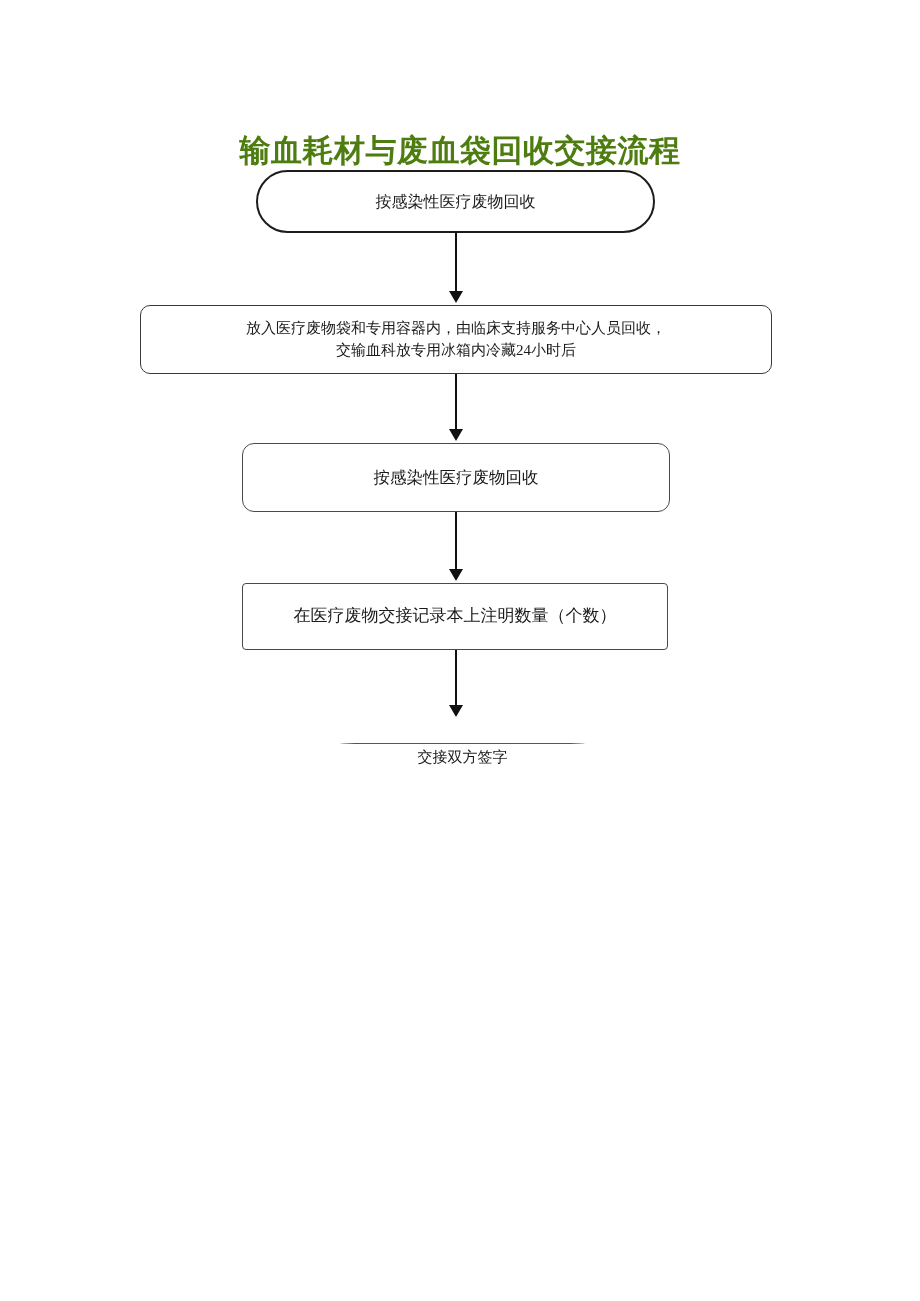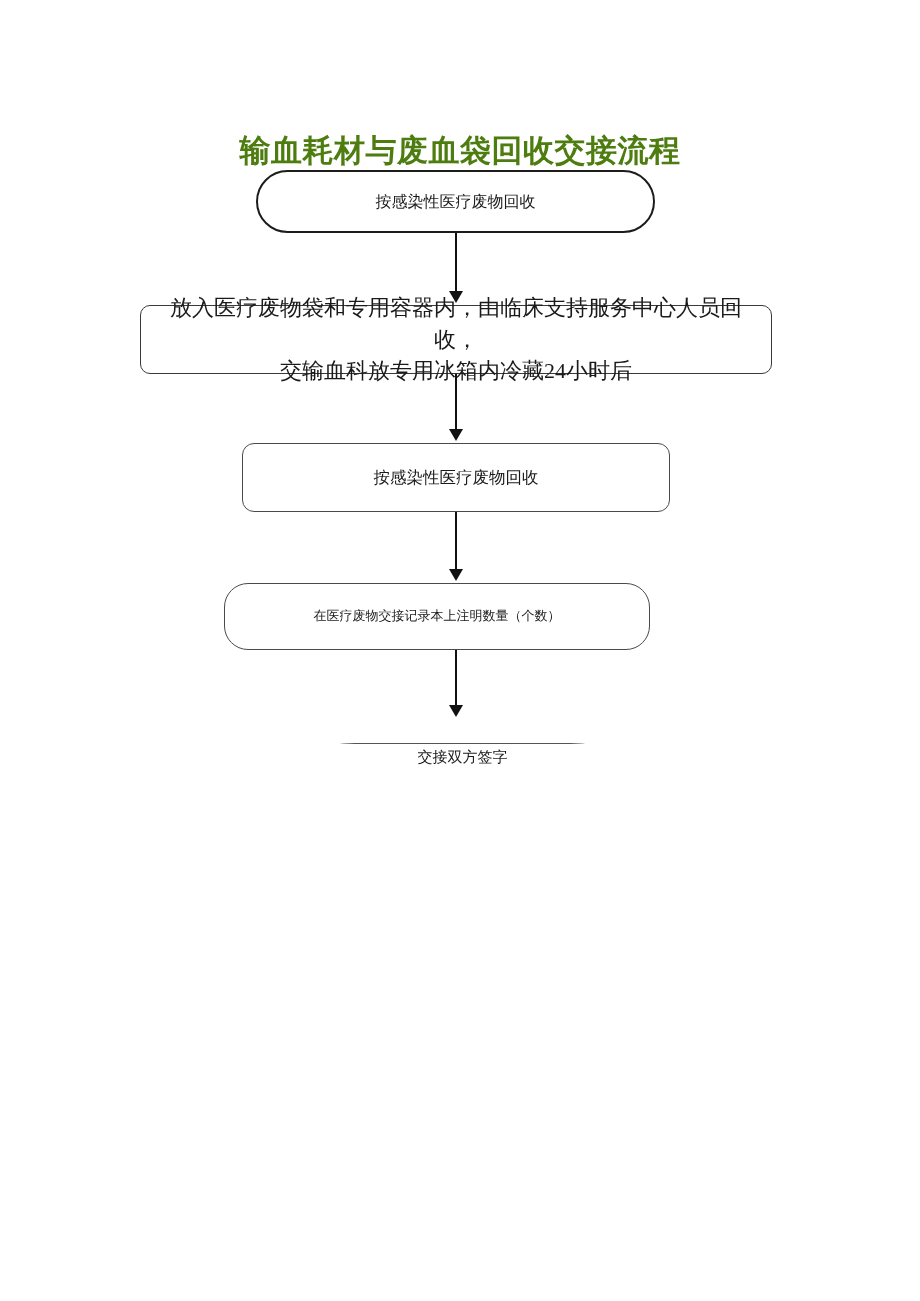--- a/index.html
+++ b/index.html
@@ -76,47 +76,47 @@
 
   
   #node-collect {
     left: 140px;
     top: 305px;
     width: 632px;
     height: 69px;
     border-radius: 10px;
     border-width: 1.6px;
     border-color: #3a3a3a;
-    font-size: 22px;
+    font-size: 15px;
     align-items: center;
   }
 
   
   #node-recycle {
     left: 242px;
     top: 443px;
     width: 428px;
     height: 69px;
     border-radius: 12px;
     border-width: 1.6px;
     border-color: #4a4a4a;
     font-size: 16.5px;
     justify-content: center;
   }
 
   
   #node-record {
-    left: 224px;
+    left: 242px;
     top: 583px;
     width: 426px;
     height: 67px;
-    border-radius: 24px;
+    border-radius: 4px;
     border-width: 1.6px;
     border-color: #4a4a4a;
-    font-size: 13px;
+    font-size: 17px;
   }
 
   
   #node-sign {
     position: absolute;
     left: 340px;
     top: 715px;
     width: 245px;
     height: 2px;
     background: transparent;

